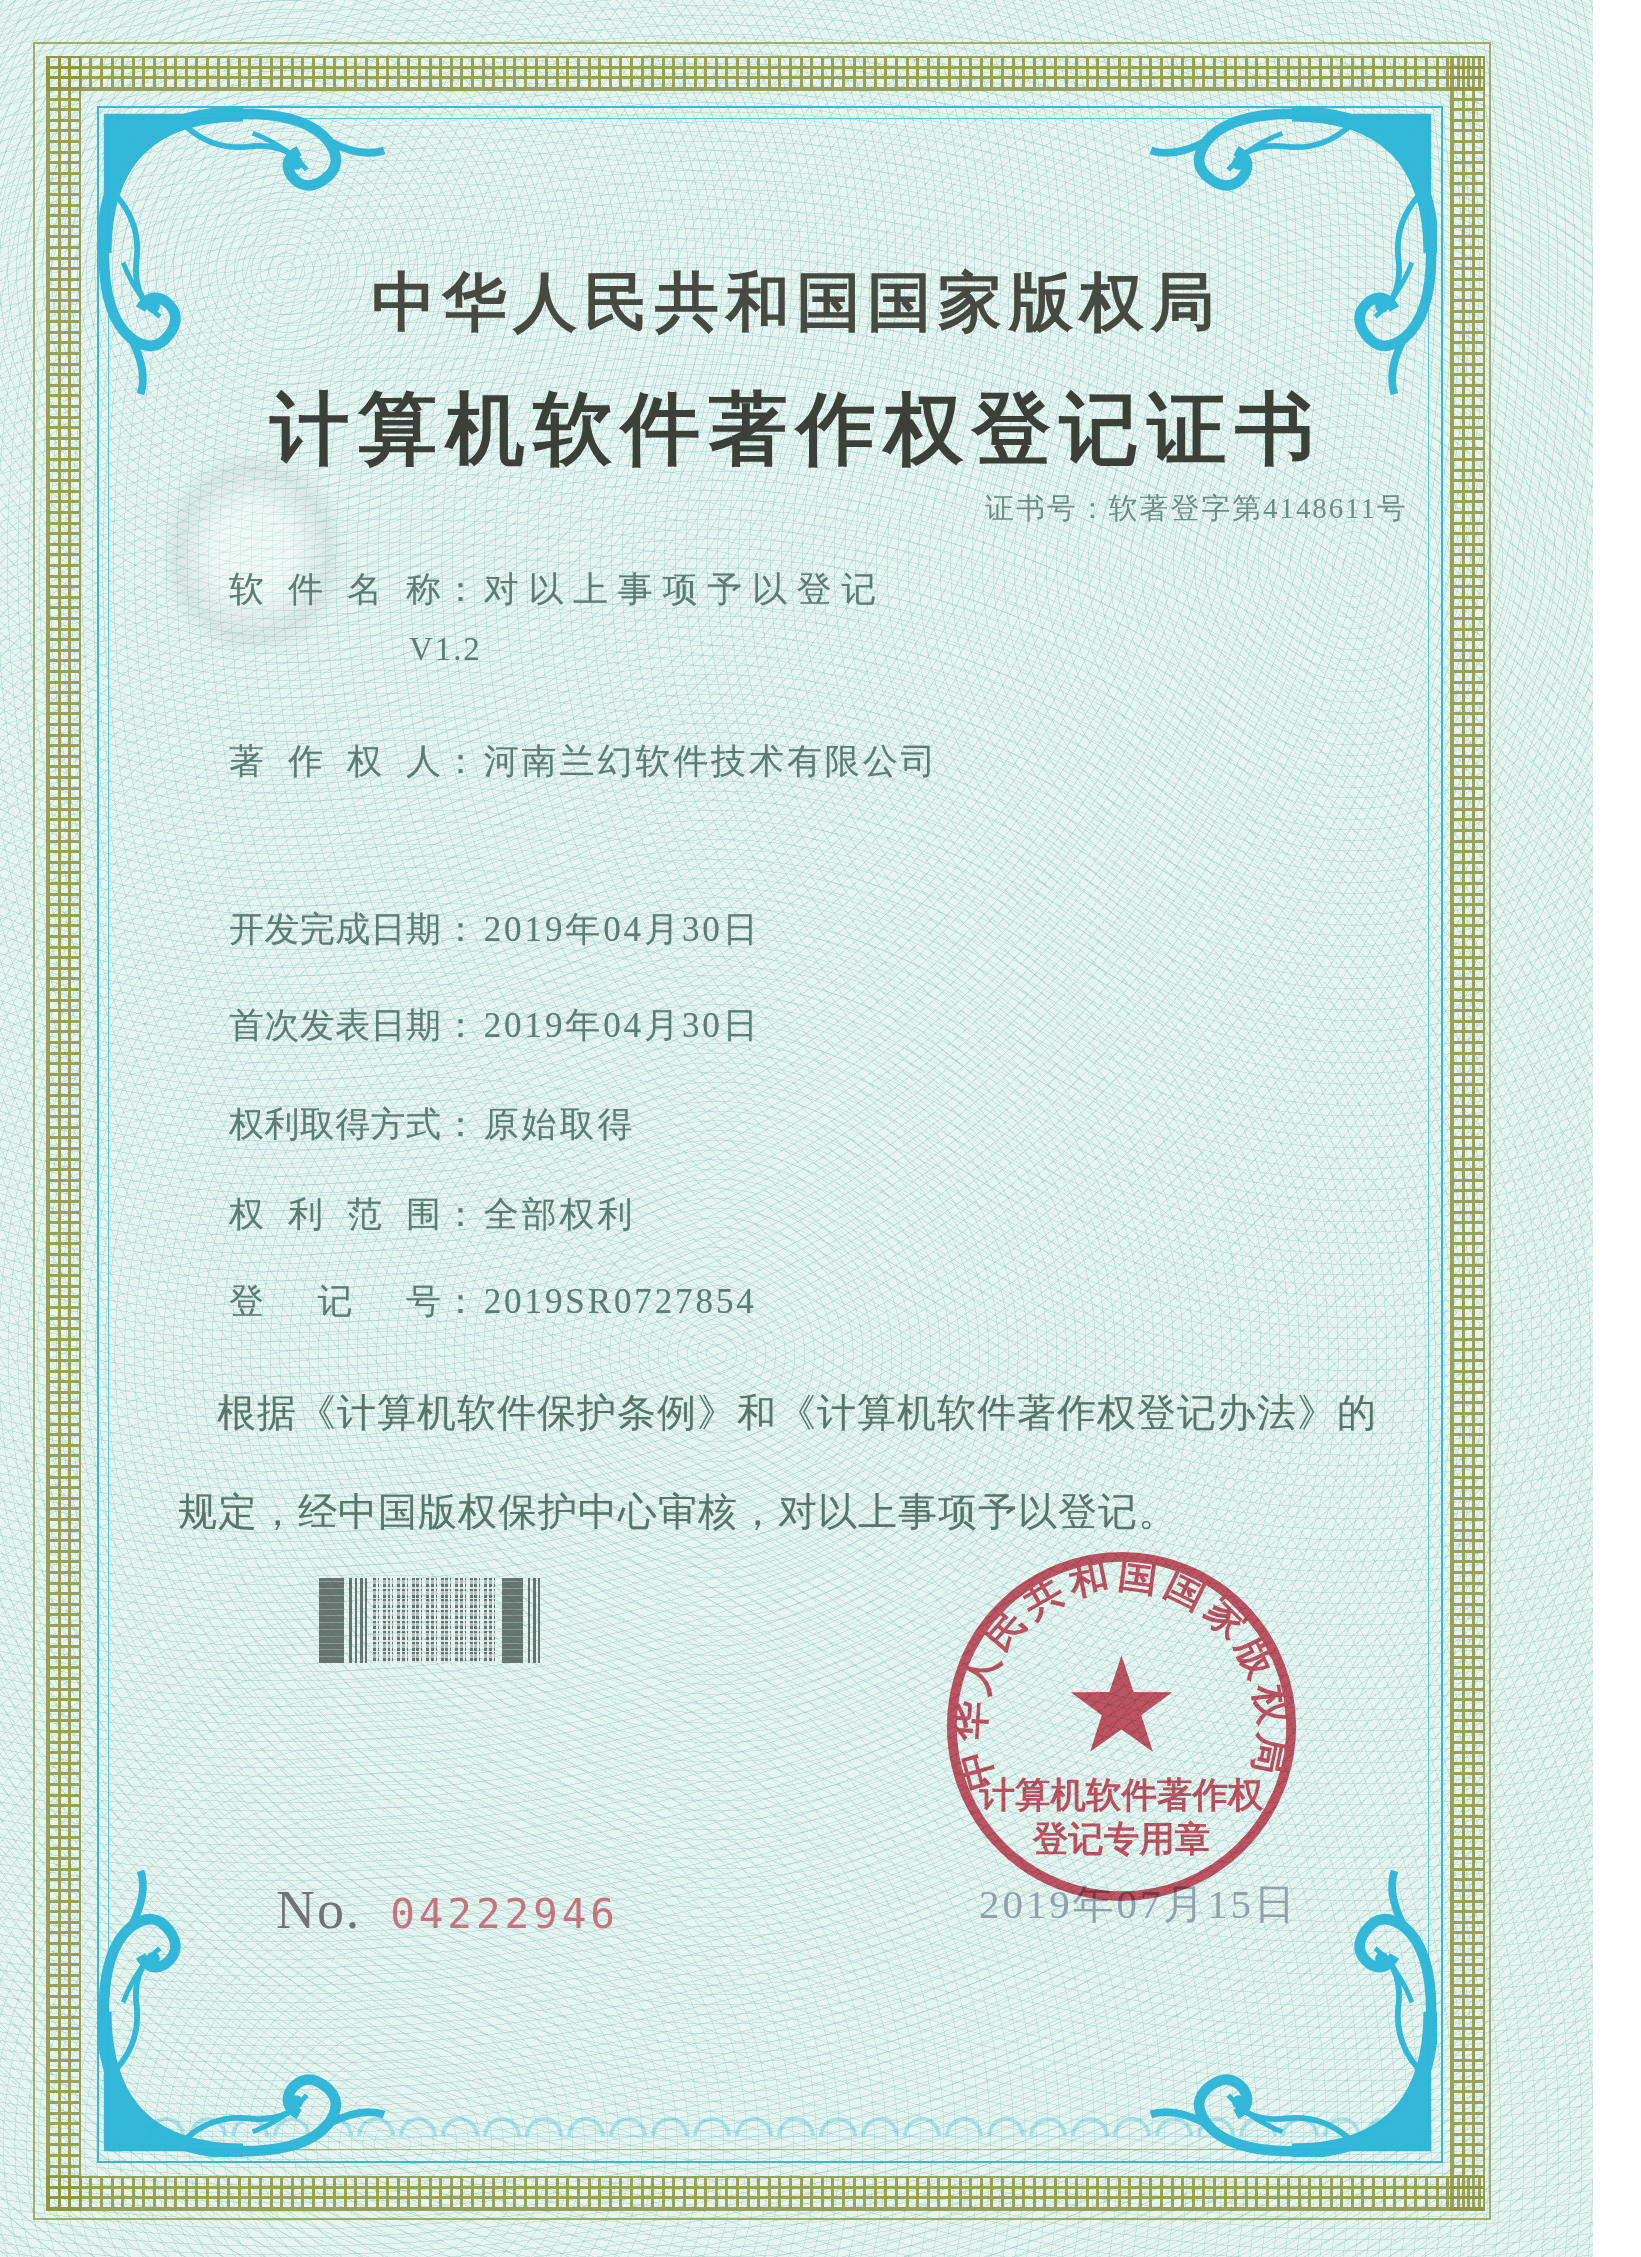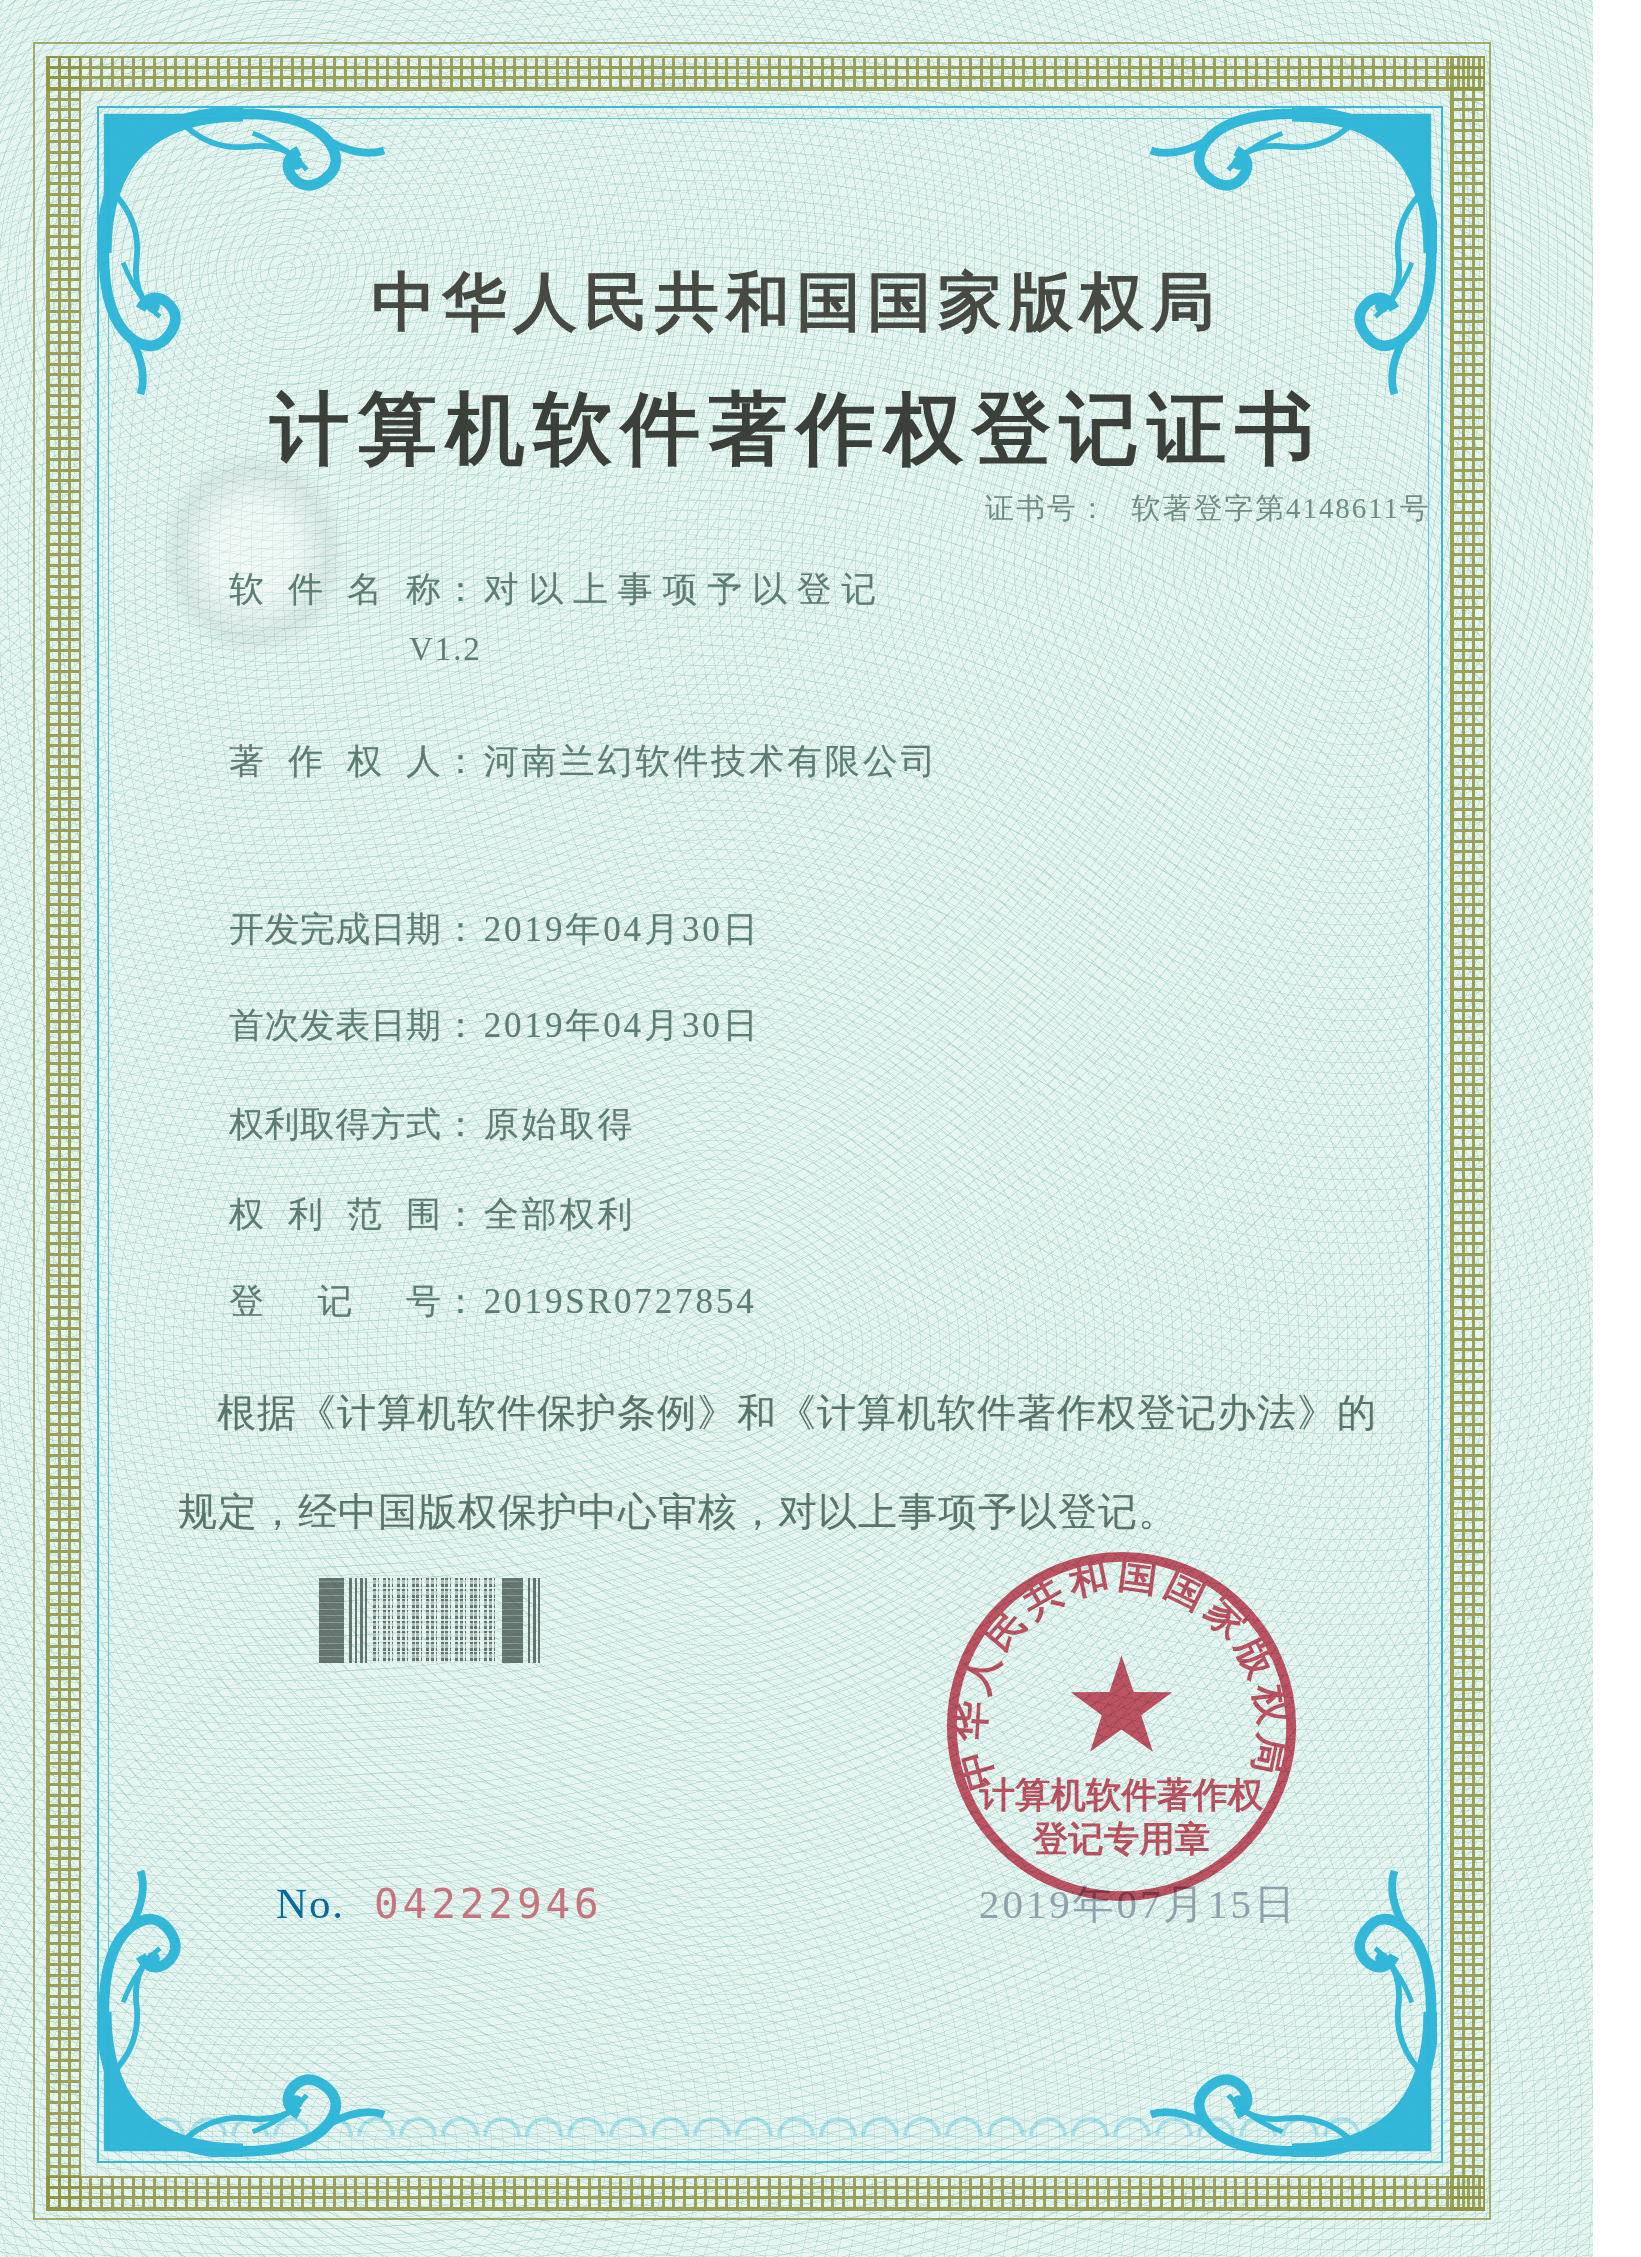--- a/index.html
+++ b/index.html
@@ -30,21 +30,21 @@
   .c-bl{left:98px;top:1867px;transform:scaleY(-1);}
   .c-br{left:1147px;top:1867px;transform:scale(-1,-1);}
   .scallop{position:absolute;left:145px;top:2078px;width:1246px;height:58px;z-index:1;opacity:.7;
     background:radial-gradient(circle at 21px 58px, transparent 14.5px, rgba(42,181,216,.45) 15.4px 18.3px, transparent 19.3px);
     background-size:42px 58px;background-repeat:repeat-x;border-bottom:1.9px solid rgba(42,181,216,.35);}
   
   .authority{position:absolute;left:0;top:259px;width:100%;text-align:center;font-size:64px;font-weight:bold;
     letter-spacing:6.8px;color:#464a43;z-index:2;}
   .cert-title{position:absolute;left:0;top:377px;width:100%;text-align:center;font-size:79px;font-weight:bold;
     letter-spacing:8.7px;color:#3c403a;z-index:2;}
-  .certno{position:absolute;left:985px;top:489px;display:flex;gap:23px;font-size:29px;color:#6e8c82;
+  .certno{position:absolute;left:985px;top:489px;display:flex;font-size:29px;color:#6e8c82;
     letter-spacing:1.9px;z-index:2;}
   .emboss{position:absolute;left:164px;top:454px;width:179px;height:198px;border-radius:45%;z-index:2;opacity:.5;
     background:radial-gradient(ellipse at center, rgba(255,255,255,.75) 30%, rgba(160,175,170,.35) 60%, rgba(255,255,255,0) 75%);
     filter:blur(1px);}
   .row{position:absolute;left:185px;color:#5d7c72;font-size:35px;display:flex;align-items:baseline;z-index:2;
     text-shadow:0 0 1px rgba(93,124,114,.35);margin-left:44px;}
   .flabel{display:inline-block;width:212px;text-align:justify;text-align-last:justify;}
   .fcolon{margin:0 5.8px 0 1.9px;}
   .fvalue{letter-spacing:2.9px;}
   .v-name{letter-spacing:9.7px;}
@@ -59,21 +59,21 @@
   .bc-block2{width:21px;background:repeating-linear-gradient(0deg, #50605b 0 5.8px, rgba(80,96,91,.7) 5.8px 6.8px);}
   .bc-stripes{width:19.3px;background:repeating-linear-gradient(90deg, #50605b 0 2.9px, transparent 2.9px 5.8px, #50605b 5.8px 7.7px, transparent 7.7px 10.6px);}
   .bc-stripes2{width:15.4px;background:repeating-linear-gradient(90deg, #50605b 0 1.9px, transparent 1.9px 4.8px, #50605b 4.8px 7.7px, transparent 7.7px 9.7px);}
   .bc-noise{flex:1;background:
     repeating-linear-gradient(0deg, rgba(231,245,241,.85) 0 1.9px, transparent 1.9px 4.8px, rgba(231,245,241,.6) 4.8px 8.7px, transparent 8.7px 10.6px),
     repeating-linear-gradient(90deg, #50605b 0 2.9px, transparent 2.9px 4.8px, #50605b 4.8px 5.8px, transparent 5.8px 9.7px, #50605b 9.7px 12.6px, transparent 12.6px 14.5px);}
   
   .seal-date{position:absolute;left:979px;top:1877px;font-size:41px;color:#90a1ad;letter-spacing:2.9px;z-index:3;}
   .seal{position:absolute;left:938px;top:1543px;width:367px;height:367px;z-index:4;mix-blend-mode:multiply;opacity:.92;}
   .serial{position:absolute;left:276px;top:1879px;display:flex;align-items:baseline;gap:29px;z-index:2;}
-  .serial-label{font-size:43px;color:#0369a1;letter-spacing:1.9px;}
+  .serial-label{font-size:54px;color:#737373;letter-spacing:1.9px;}
   .serial-number{font-family:"DejaVu Sans Mono", monospace;font-size:41px;color:#c25f6b;letter-spacing:3.9px;opacity:.85;}
 </style>
 </head>
 <body>
 
 <div class="page">
   <div class="bg"></div>
 
   <div class="line-outer"></div>
   <div class="key key-top"></div>

